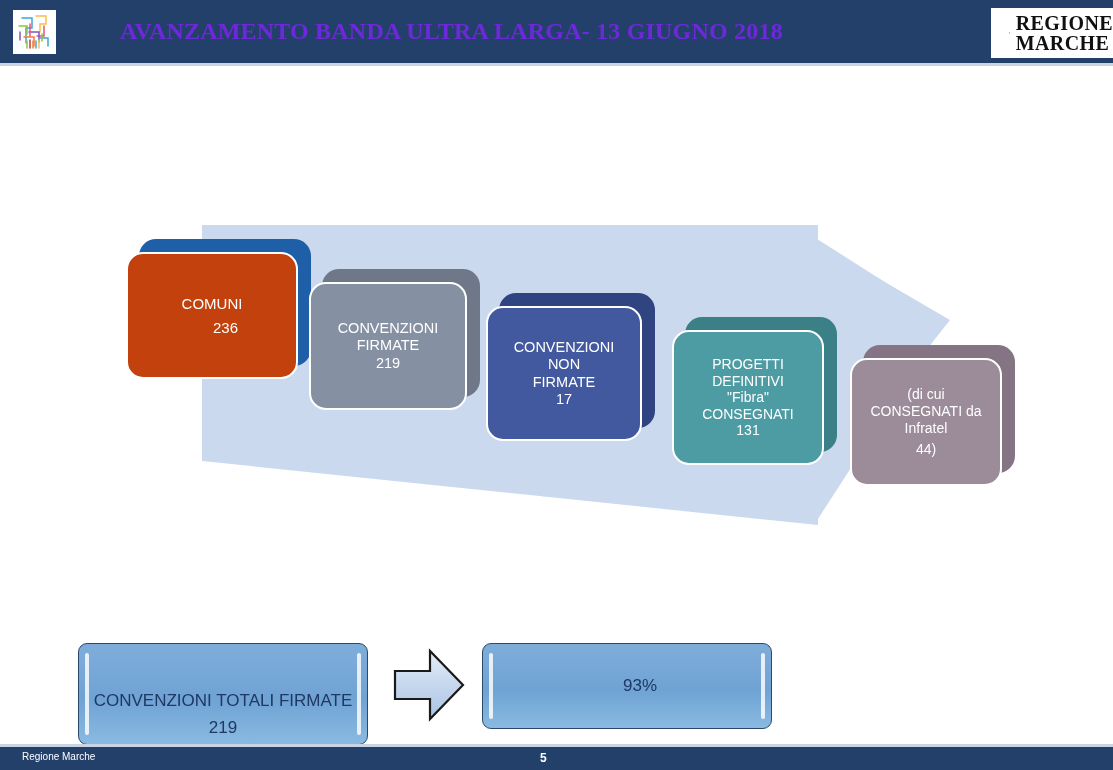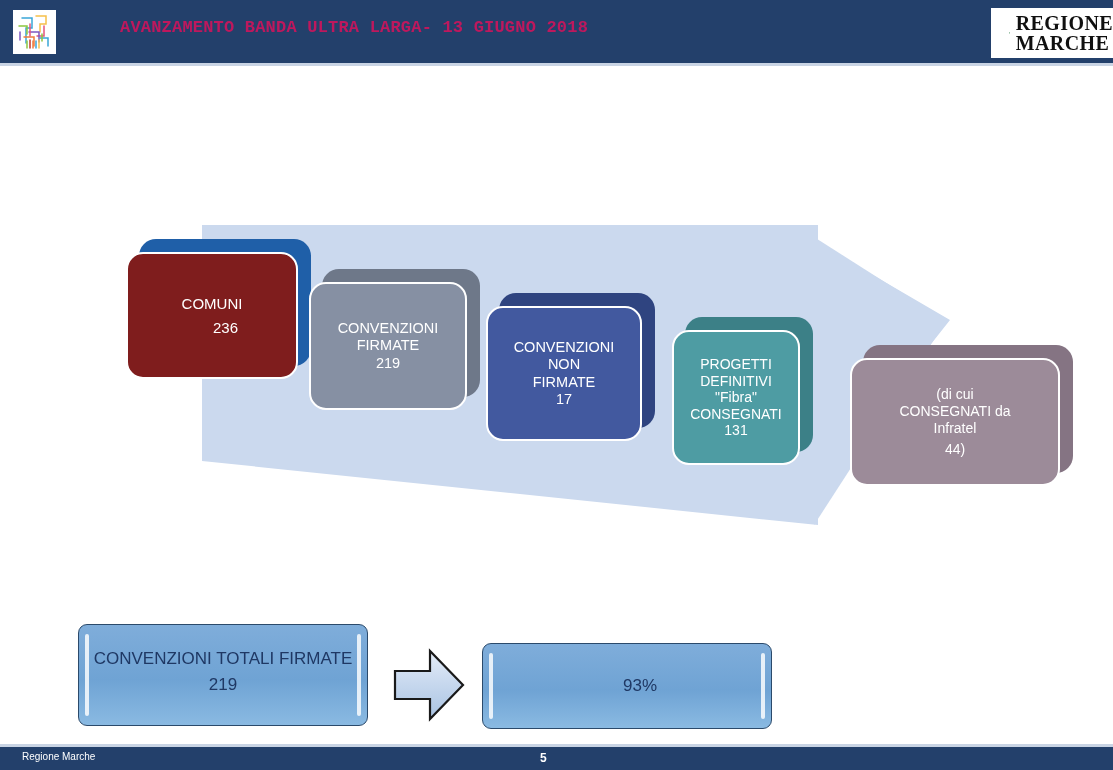--- a/index.html
+++ b/index.html
@@ -37,26 +37,26 @@
   #logo-left {
     position: absolute;
     left: 13px; top: 10px;
     width: 43px; height: 44px;
     background: #ffffff;
     overflow: hidden;
   }
   #header-title {
     position: absolute;
     left: 120px; top: 18px;
-    color: #be185d;
-    font-size: 17px;
+    color: #6d28d9;
+    font-size: 24px;
     font-weight: bold;
     letter-spacing: 0.2px;
     white-space: nowrap;
-    font-family: Liberation Mono, monospace;
+    font-family: Liberation Serif, serif;
   }
   #logo-right {
     position: absolute;
     right: 0; top: 8px;
     width: 122px; height: 50px;
     background: #ffffff;
     display: flex;
     align-items: center;
     padding-left: 18px;
     box-sizing: border-box;
@@ -227,21 +227,21 @@
 
   <div id="bg-arrow">
     <svg width="760" height="345" viewBox="0 0 760 345">
       <polygon points="12,0 628,0 628,-0 628,18 760,95 628,262 628,300 12,236" fill="#CBD9EE"></polygon>
       <polygon points="624,12 624,300 756,96" fill="#CBD9EE"></polygon>
     </svg>
   </div>
 
   <div class="pbox" style="left:126px; top:252px; width:172px; height:127px;">
     <div class="shadow" style="background:#1F5FA8;"></div>
-    <div class="face" style="background:#7f1d1d; font-size:15px;justify-content:center;">
+    <div class="face" style="background:#c2410c; font-size:15px;justify-content:center;">
       <span class="ln">COMUNI</span>
       <span class="ln" style="margin-top:6px;margin-left:27px;">236</span>
     </div>
   </div>
 
   <div class="pbox" style="left:309px; top:282px; width:158px; height:128px;">
     <div class="shadow" style="background:#6E7889;"></div>
     <div class="face" style="background:#8690A3; font-size:14.5px;">
       <span class="ln">CONVENZIONI</span>
       <span class="ln">FIRMATE</span>
@@ -252,42 +252,42 @@
   <div class="pbox" style="left:486px; top:306px; width:156px; height:135px;">
     <div class="shadow" style="background:#2F4480;"></div>
     <div class="face" style="background:#42599F; font-size:14.5px;">
       <span class="ln">CONVENZIONI</span>
       <span class="ln">NON</span>
       <span class="ln">FIRMATE</span>
       <span class="ln">17</span>
     </div>
   </div>
 
-  <div class="pbox" style="left:672px; top:330px; width:128px; height:135px;">
+  <div class="pbox" style="left:672px; top:330px; width:152px; height:135px;">
     <div class="shadow" style="background:#3C8087;"></div>
     <div class="face" style="background:#4E9CA3; font-size:14px;">
       <span class="ln">PROGETTI</span>
       <span class="ln">DEFINITIVI</span>
       <span class="ln">"Fibra"</span>
       <span class="ln">CONSEGNATI</span>
       <span class="ln">131</span>
     </div>
   </div>
 
-  <div class="pbox" style="left:850px; top:358px; width:172px; height:128px;padding-left:38px;">
+  <div class="pbox" style="left:850px; top:358px; width:152px; height:128px;">
     <div class="shadow" style="background:#857483;"></div>
     <div class="face" style="background:#9C8B99; font-size:14px;">
       <span class="ln">(di cui</span>
       <span class="ln">CONSEGNATI da</span>
       <span class="ln">Infratel</span>
       <span class="ln" style="margin-top:5px;">44)</span>
     </div>
   </div>
 
-  <div class="bbox" style="left:78px; top:624px; width:290px; height:102px;">
+  <div class="bbox" style="left:78px; top:643px; width:290px; height:102px;justify-content:flex-end;">
     <span class="hl-l"></span>
     <span class="hl-r"></span>
     <div class="txt">
       <div class="t1">CONVENZIONI TOTALI FIRMATE</div>
       <div class="t2">219</div>
     </div>
   </div>
 
   <div id="mid-arrow">
     <svg width="74" height="80" viewBox="0 0 74 80">

